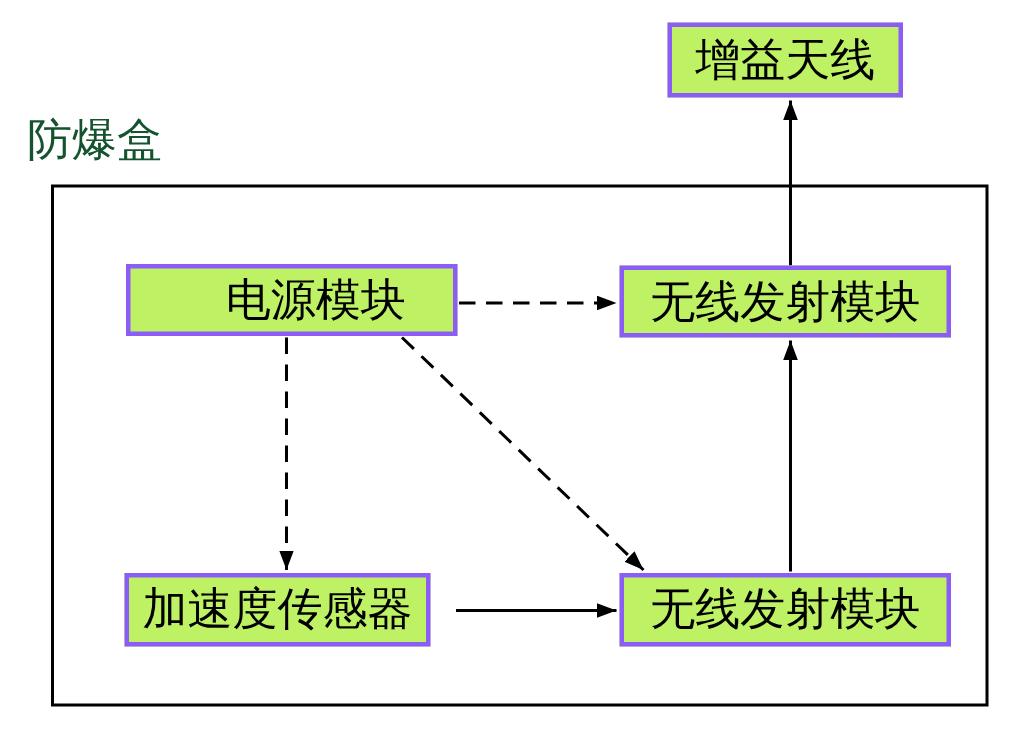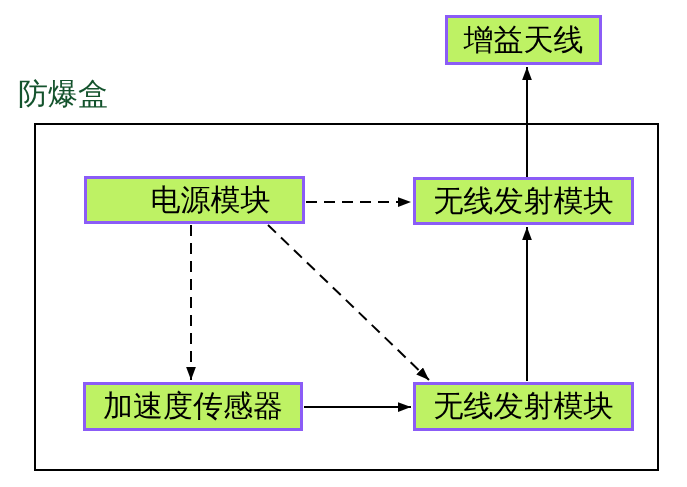--- a/index.html
+++ b/index.html
@@ -43,21 +43,21 @@
     display: flex;
     align-items: center;
     justify-content: center;
     font-size: 30px;
     white-space: nowrap;
     z-index: 2;
   }
   .node-antenna  { left: 445px; top: 15px;  width: 157px; height: 50px; }
   .node-power    { left: 84px;  top: 176px; width: 221px; height: 48px; padding-left: 32px; }
   .node-wireless { left: 413px; top: 177px; width: 221px; height: 48px; }
-  .node-accel    { left: 83px;  top: 382px; width: 220px; height: 49px; }
+  .node-accel    { left: 83px;  top: 382px; width: 204px; height: 49px; }
   .node-signal   { left: 413px; top: 382px; width: 221px; height: 49px; }
   .connector-layer {
     position: absolute;
     left: 0;
     top: 0;
     width: 687px;
     height: 487px;
     z-index: 1;
     pointer-events: none;
   }

